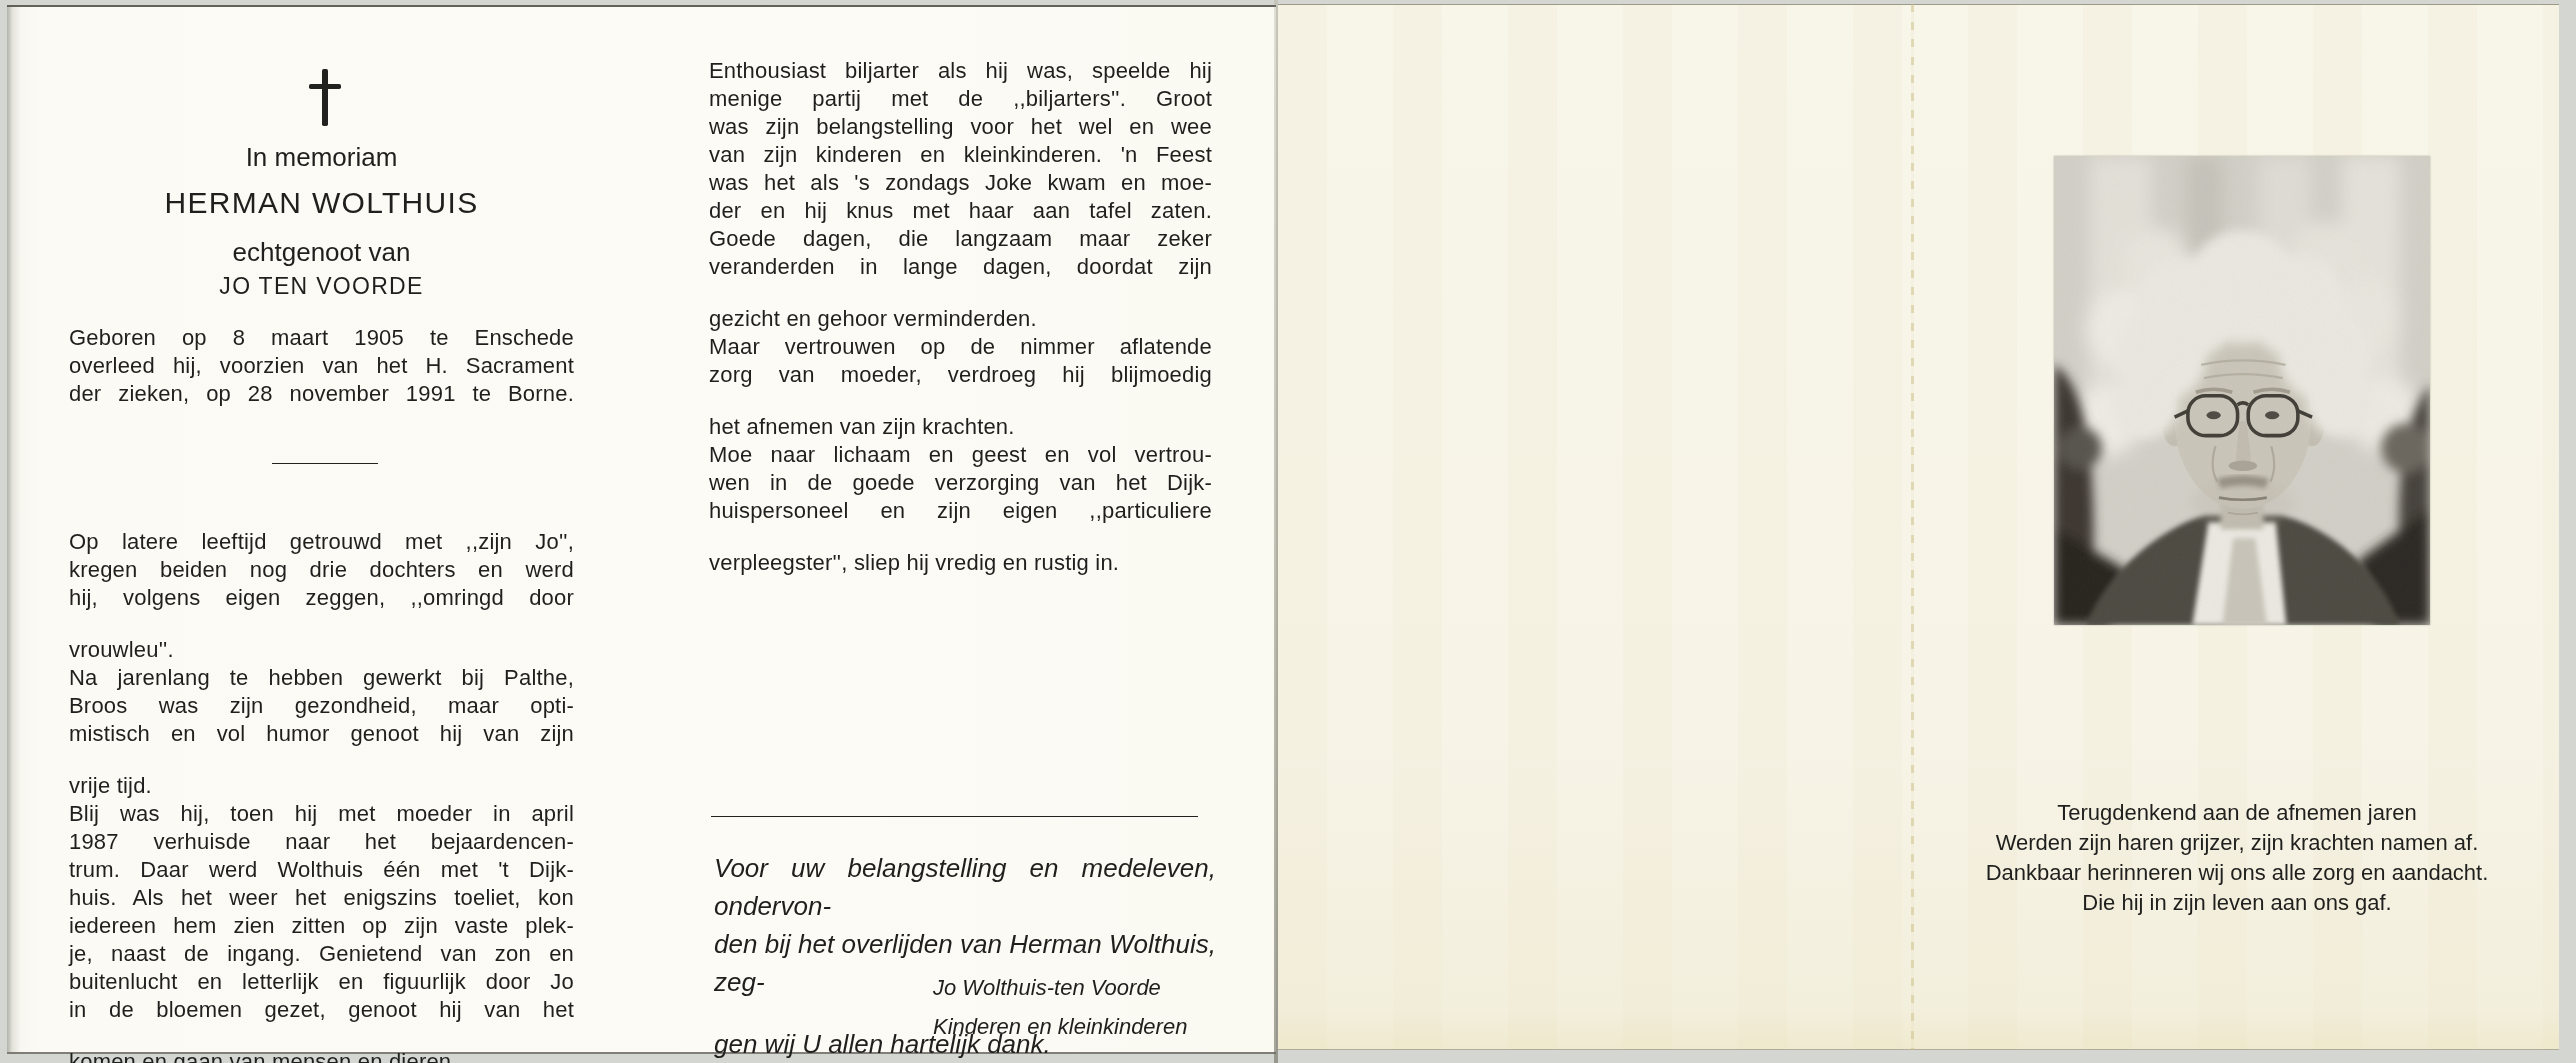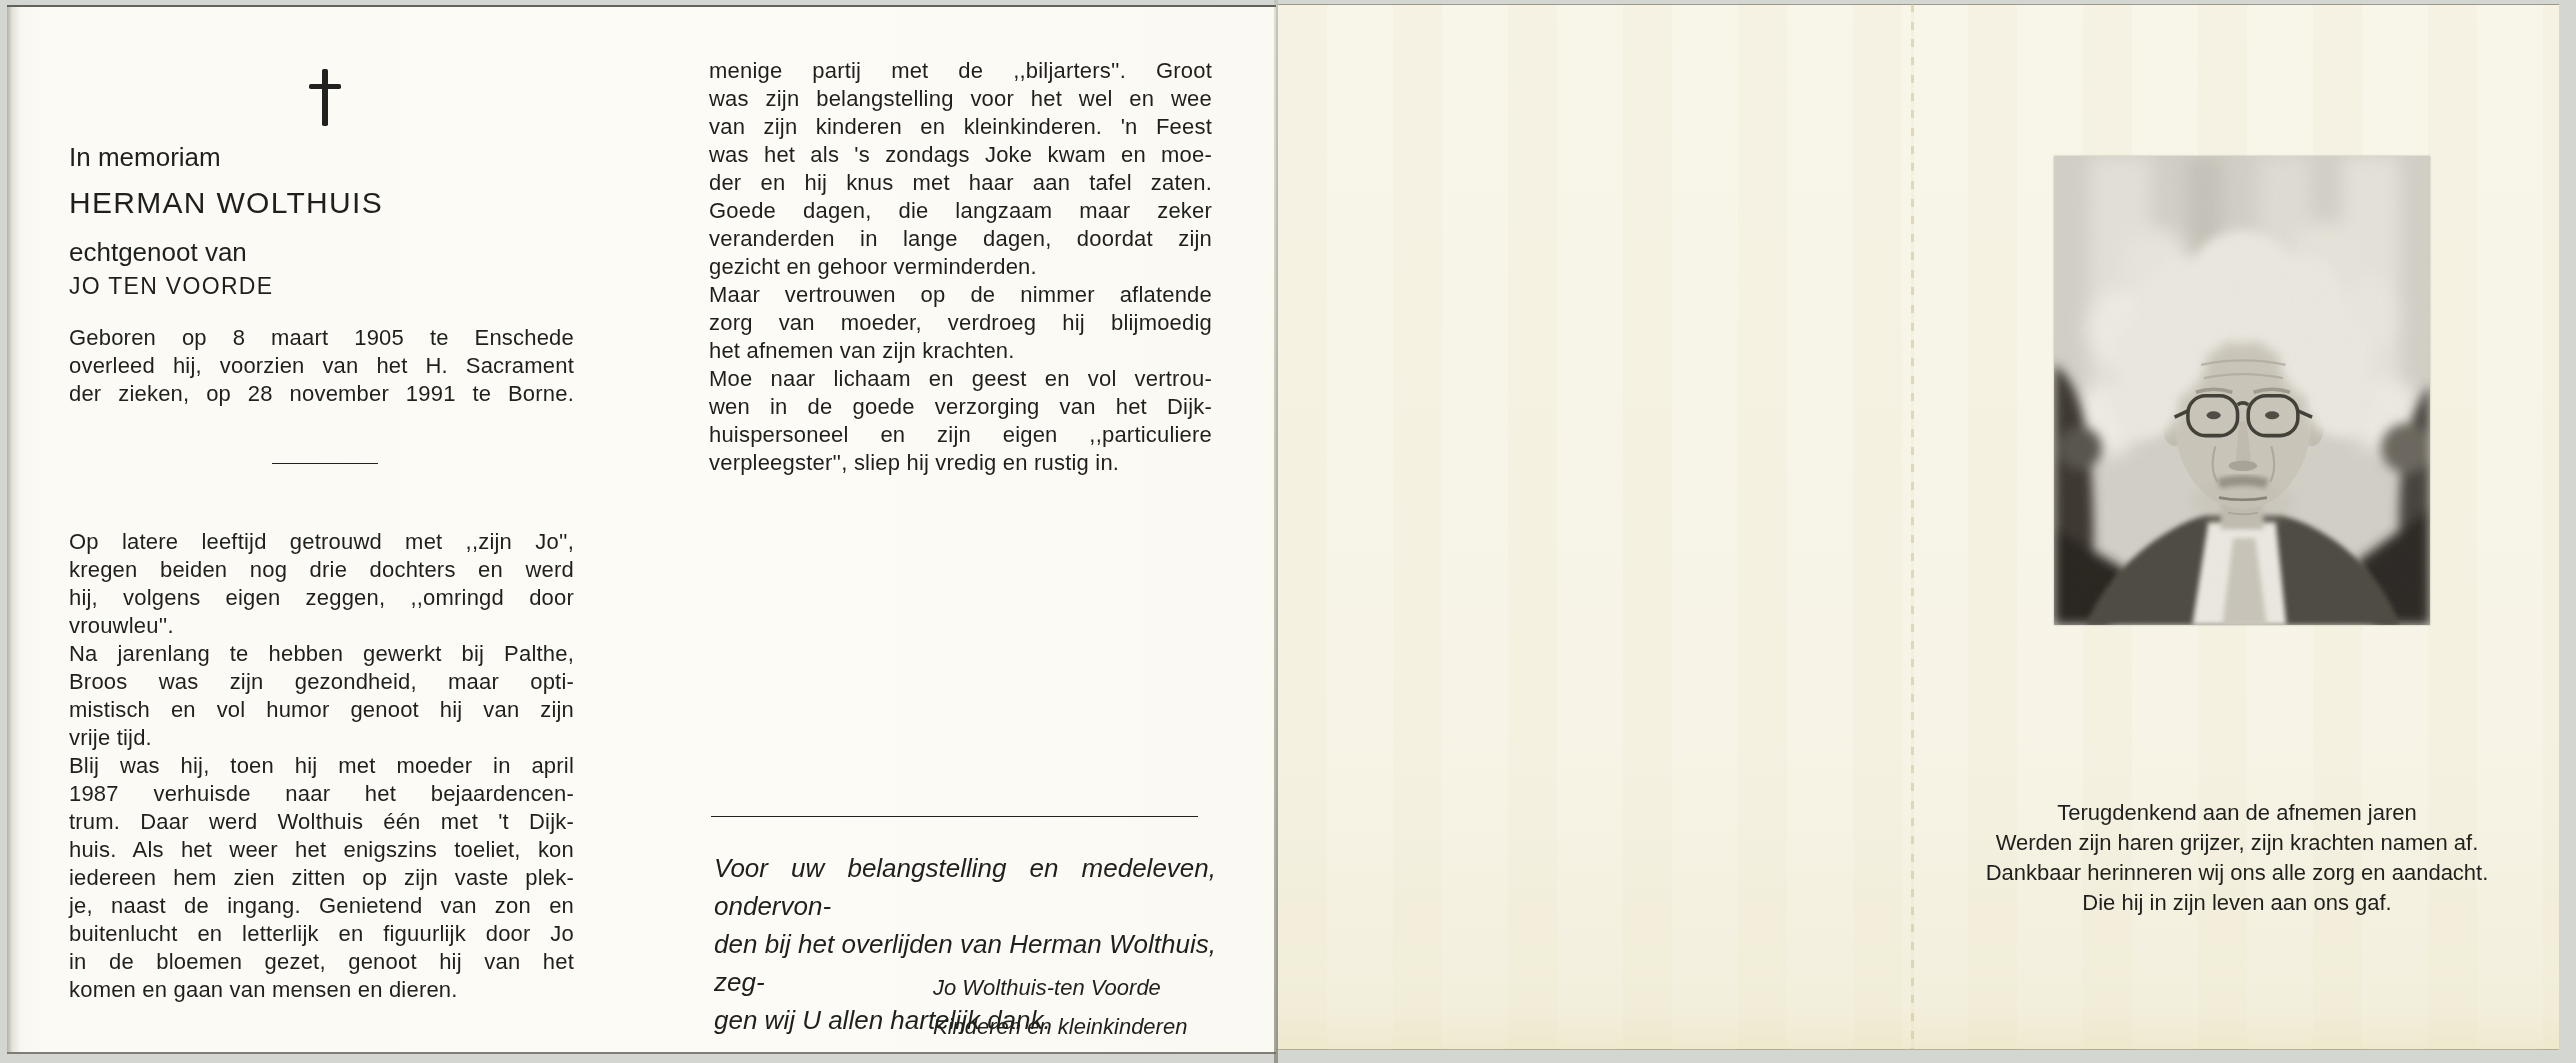--- a/index.html
+++ b/index.html
@@ -33,24 +33,24 @@
   .fold-line{
     position:absolute;left:1911px;top:3.5px;height:1046px;width:2.7px;
     background:repeating-linear-gradient(180deg,rgba(201,188,128,.5) 0 8px,rgba(201,188,128,.08) 8px 17.7px);
   }
   .seam-line{
     position:absolute;left:1274px;top:0;height:1063px;width:3.5px;
     background:linear-gradient(180deg,rgba(150,146,120,.25),rgba(130,128,110,.55) 70%,rgba(110,108,95,.6));
   }
   
   .txt{position:absolute;}
-  .center{}
+  .center{text-align:center;}
   .body-block{font-size:22px;line-height:28px;letter-spacing:0.2px;}
   .jfull{text-align:justify;text-align-last:justify;}
-  .jend{text-align:left;text-align-last:left;}
+  .jend{text-align:left;text-align-last:left;margin-top:24px;}
   .in-memoriam{font-size:26px;}
   .deceased-name{font-size:30px;letter-spacing:1.3px;}
   .relation{font-size:26px;}
   .spouse{font-size:23px;letter-spacing:1.3px;}
   .rule{position:absolute;border-top:1.8px solid #21211f;}
   .ack{font-style:italic;font-size:26px;line-height:38px;}
   .signature{font-style:italic;font-size:22px;line-height:39px;margin-left:8px;}
   .poem{font-size:22px;line-height:30px;text-align:center;}
   
   .cross{position:absolute;left:309px;top:69px;width:32px;height:57px;}
@@ -105,20 +105,21 @@
       <div class="jfull">trum. Daar werd Wolthuis één met 't Dijk-</div>
       <div class="jfull">huis. Als het weer het enigszins toeliet, kon</div>
       <div class="jfull">iedereen hem zien zitten op zijn vaste plek-</div>
       <div class="jfull">je, naast de ingang. Genietend van zon en</div>
       <div class="jfull">buitenlucht en letterlijk en figuurlijk door Jo</div>
       <div class="jfull">in de bloemen gezet, genoot hij van het</div>
       <div class="jend">komen en gaan van mensen en dieren.</div>
     </div>
 
   <div class="txt body-block" style="left:709px;top:57px;width:503px;">
+      <div class="jfull">Enthousiast biljarter als hij was, speelde hij</div>
       <div class="jfull">menige partij met de ,,biljarters''. Groot</div>
       <div class="jfull">was zijn belangstelling voor het wel en wee</div>
       <div class="jfull">van zijn kinderen en kleinkinderen. 'n Feest</div>
       <div class="jfull">was het als 's zondags Joke kwam en moe-</div>
       <div class="jfull">der en hij knus met haar aan tafel zaten.</div>
       <div class="jfull">Goede dagen, die langzaam maar zeker</div>
       <div class="jfull">veranderden in lange dagen, doordat zijn</div>
       <div class="jend">gezicht en gehoor verminderden.</div>
       <div class="jfull">Maar vertrouwen op de nimmer aflatende</div>
       <div class="jfull">zorg van moeder, verdroeg hij blijmoedig</div>

